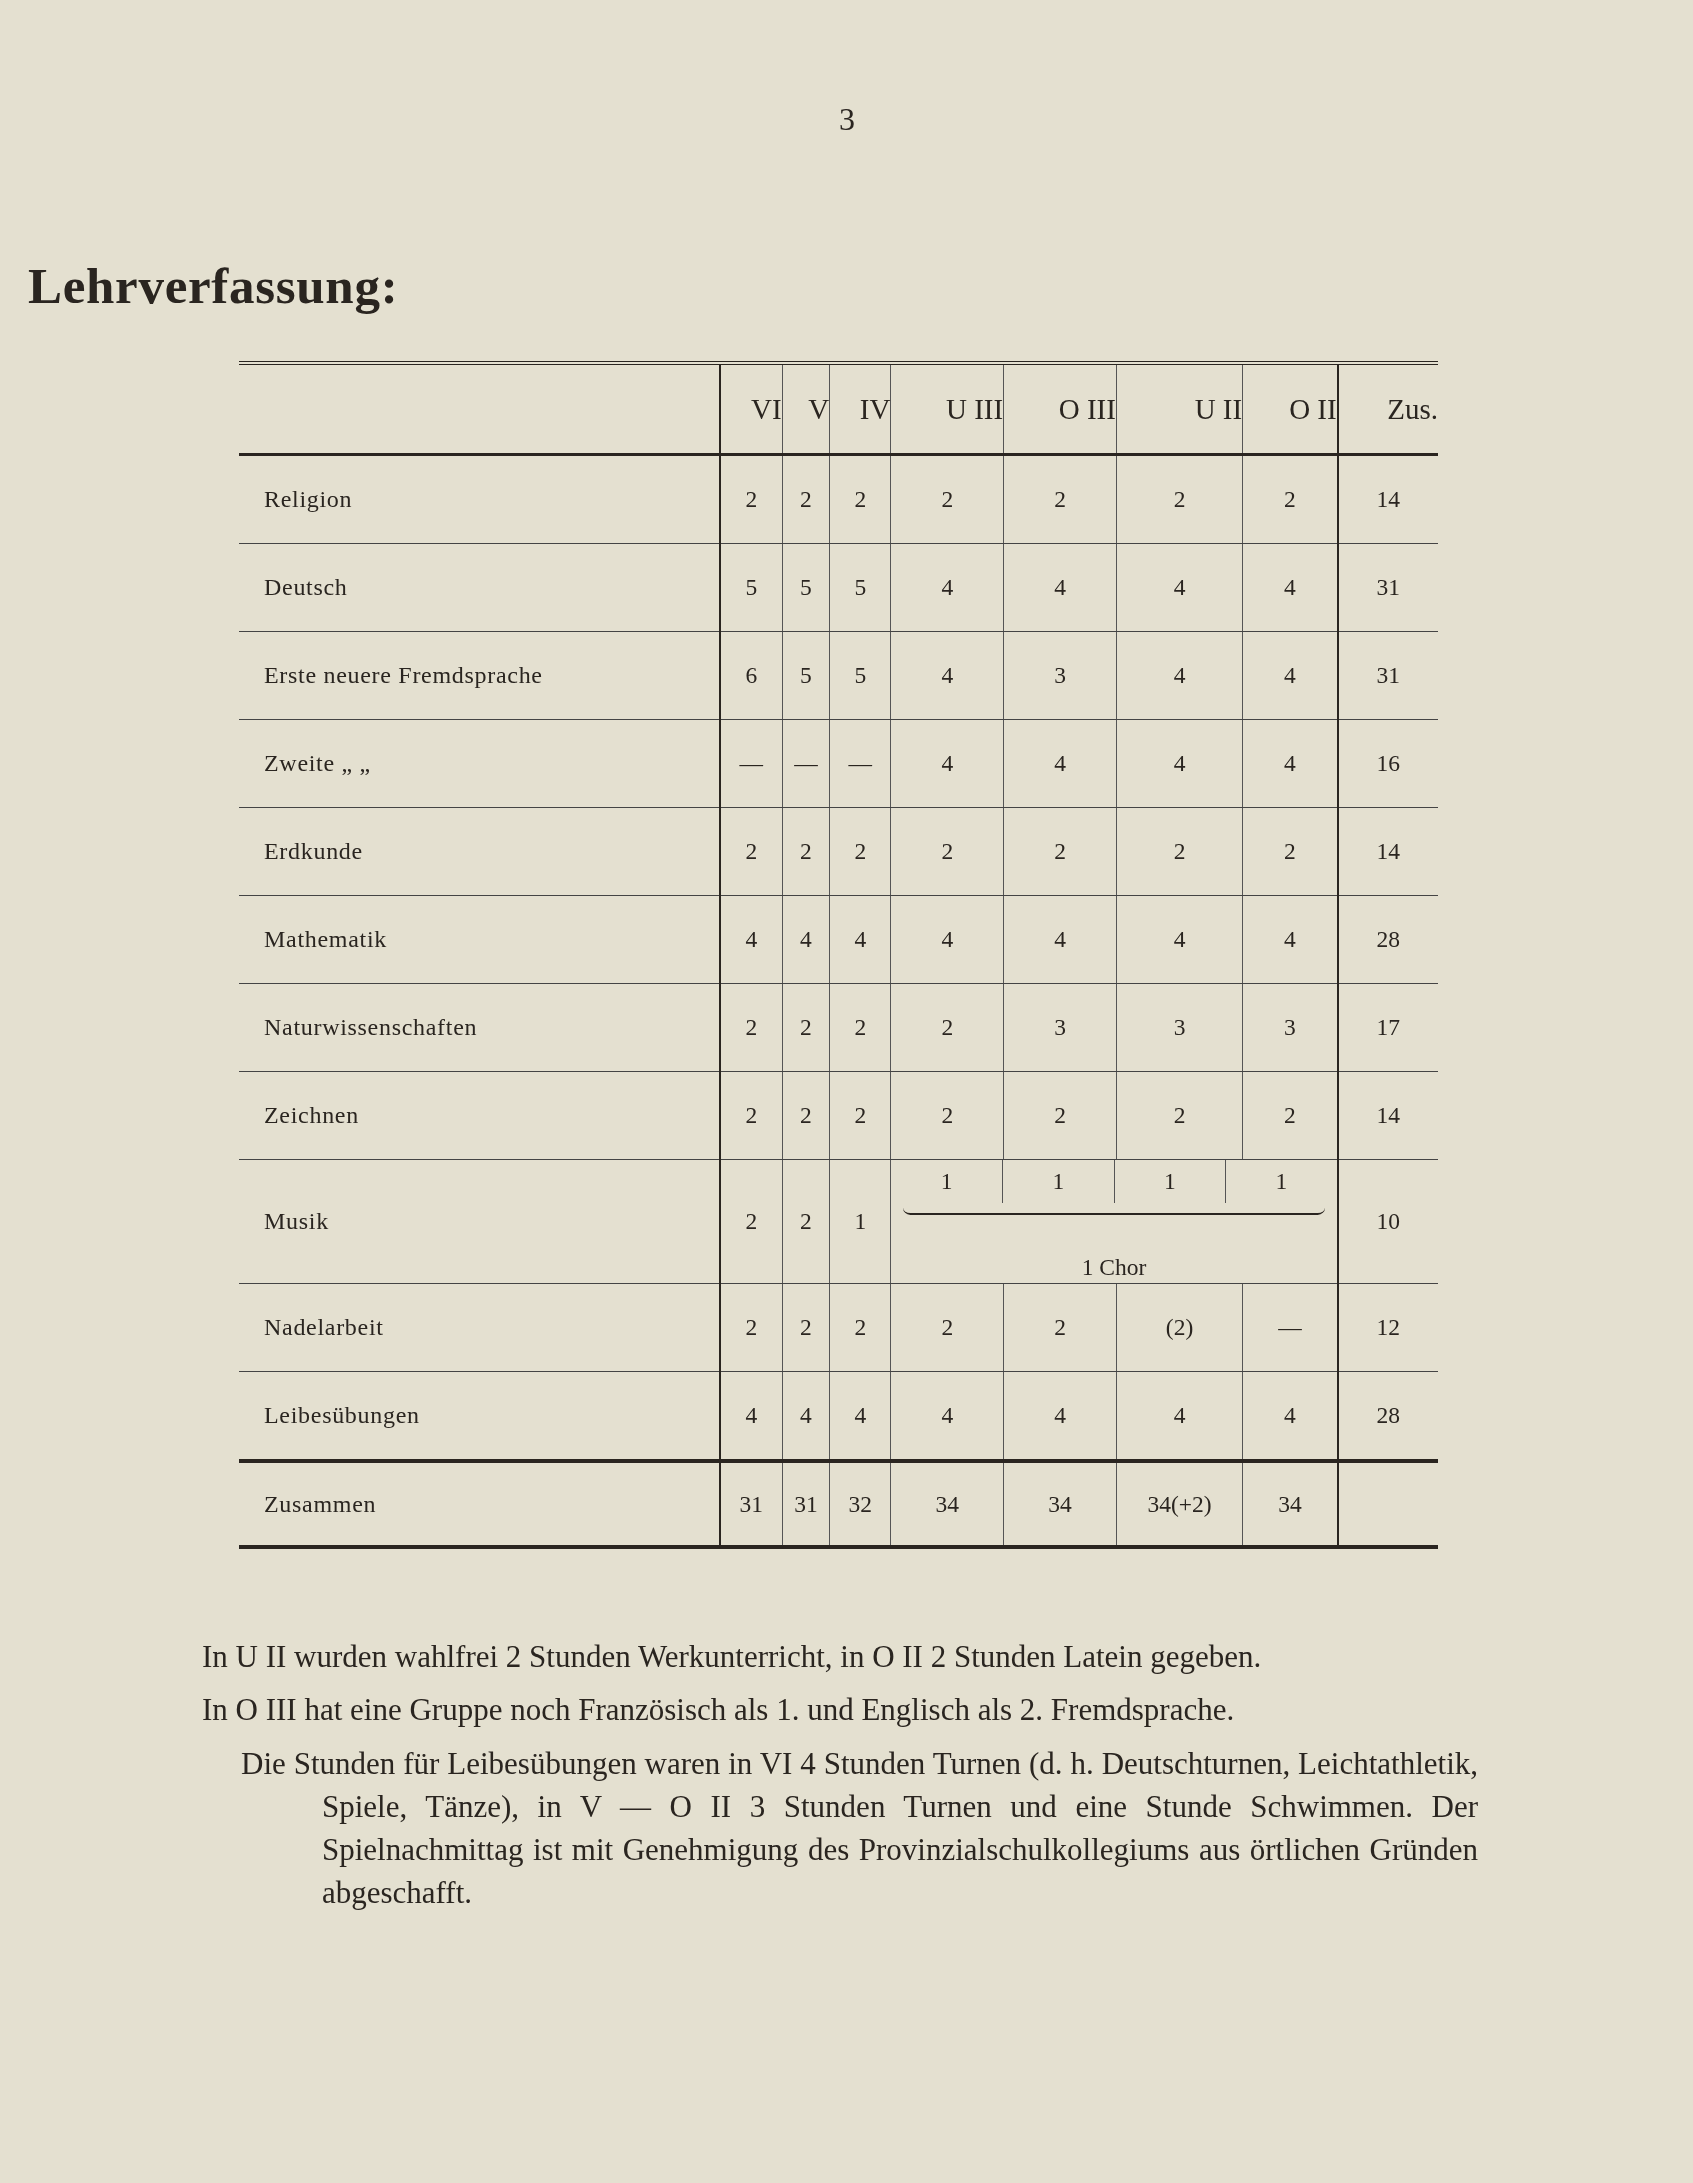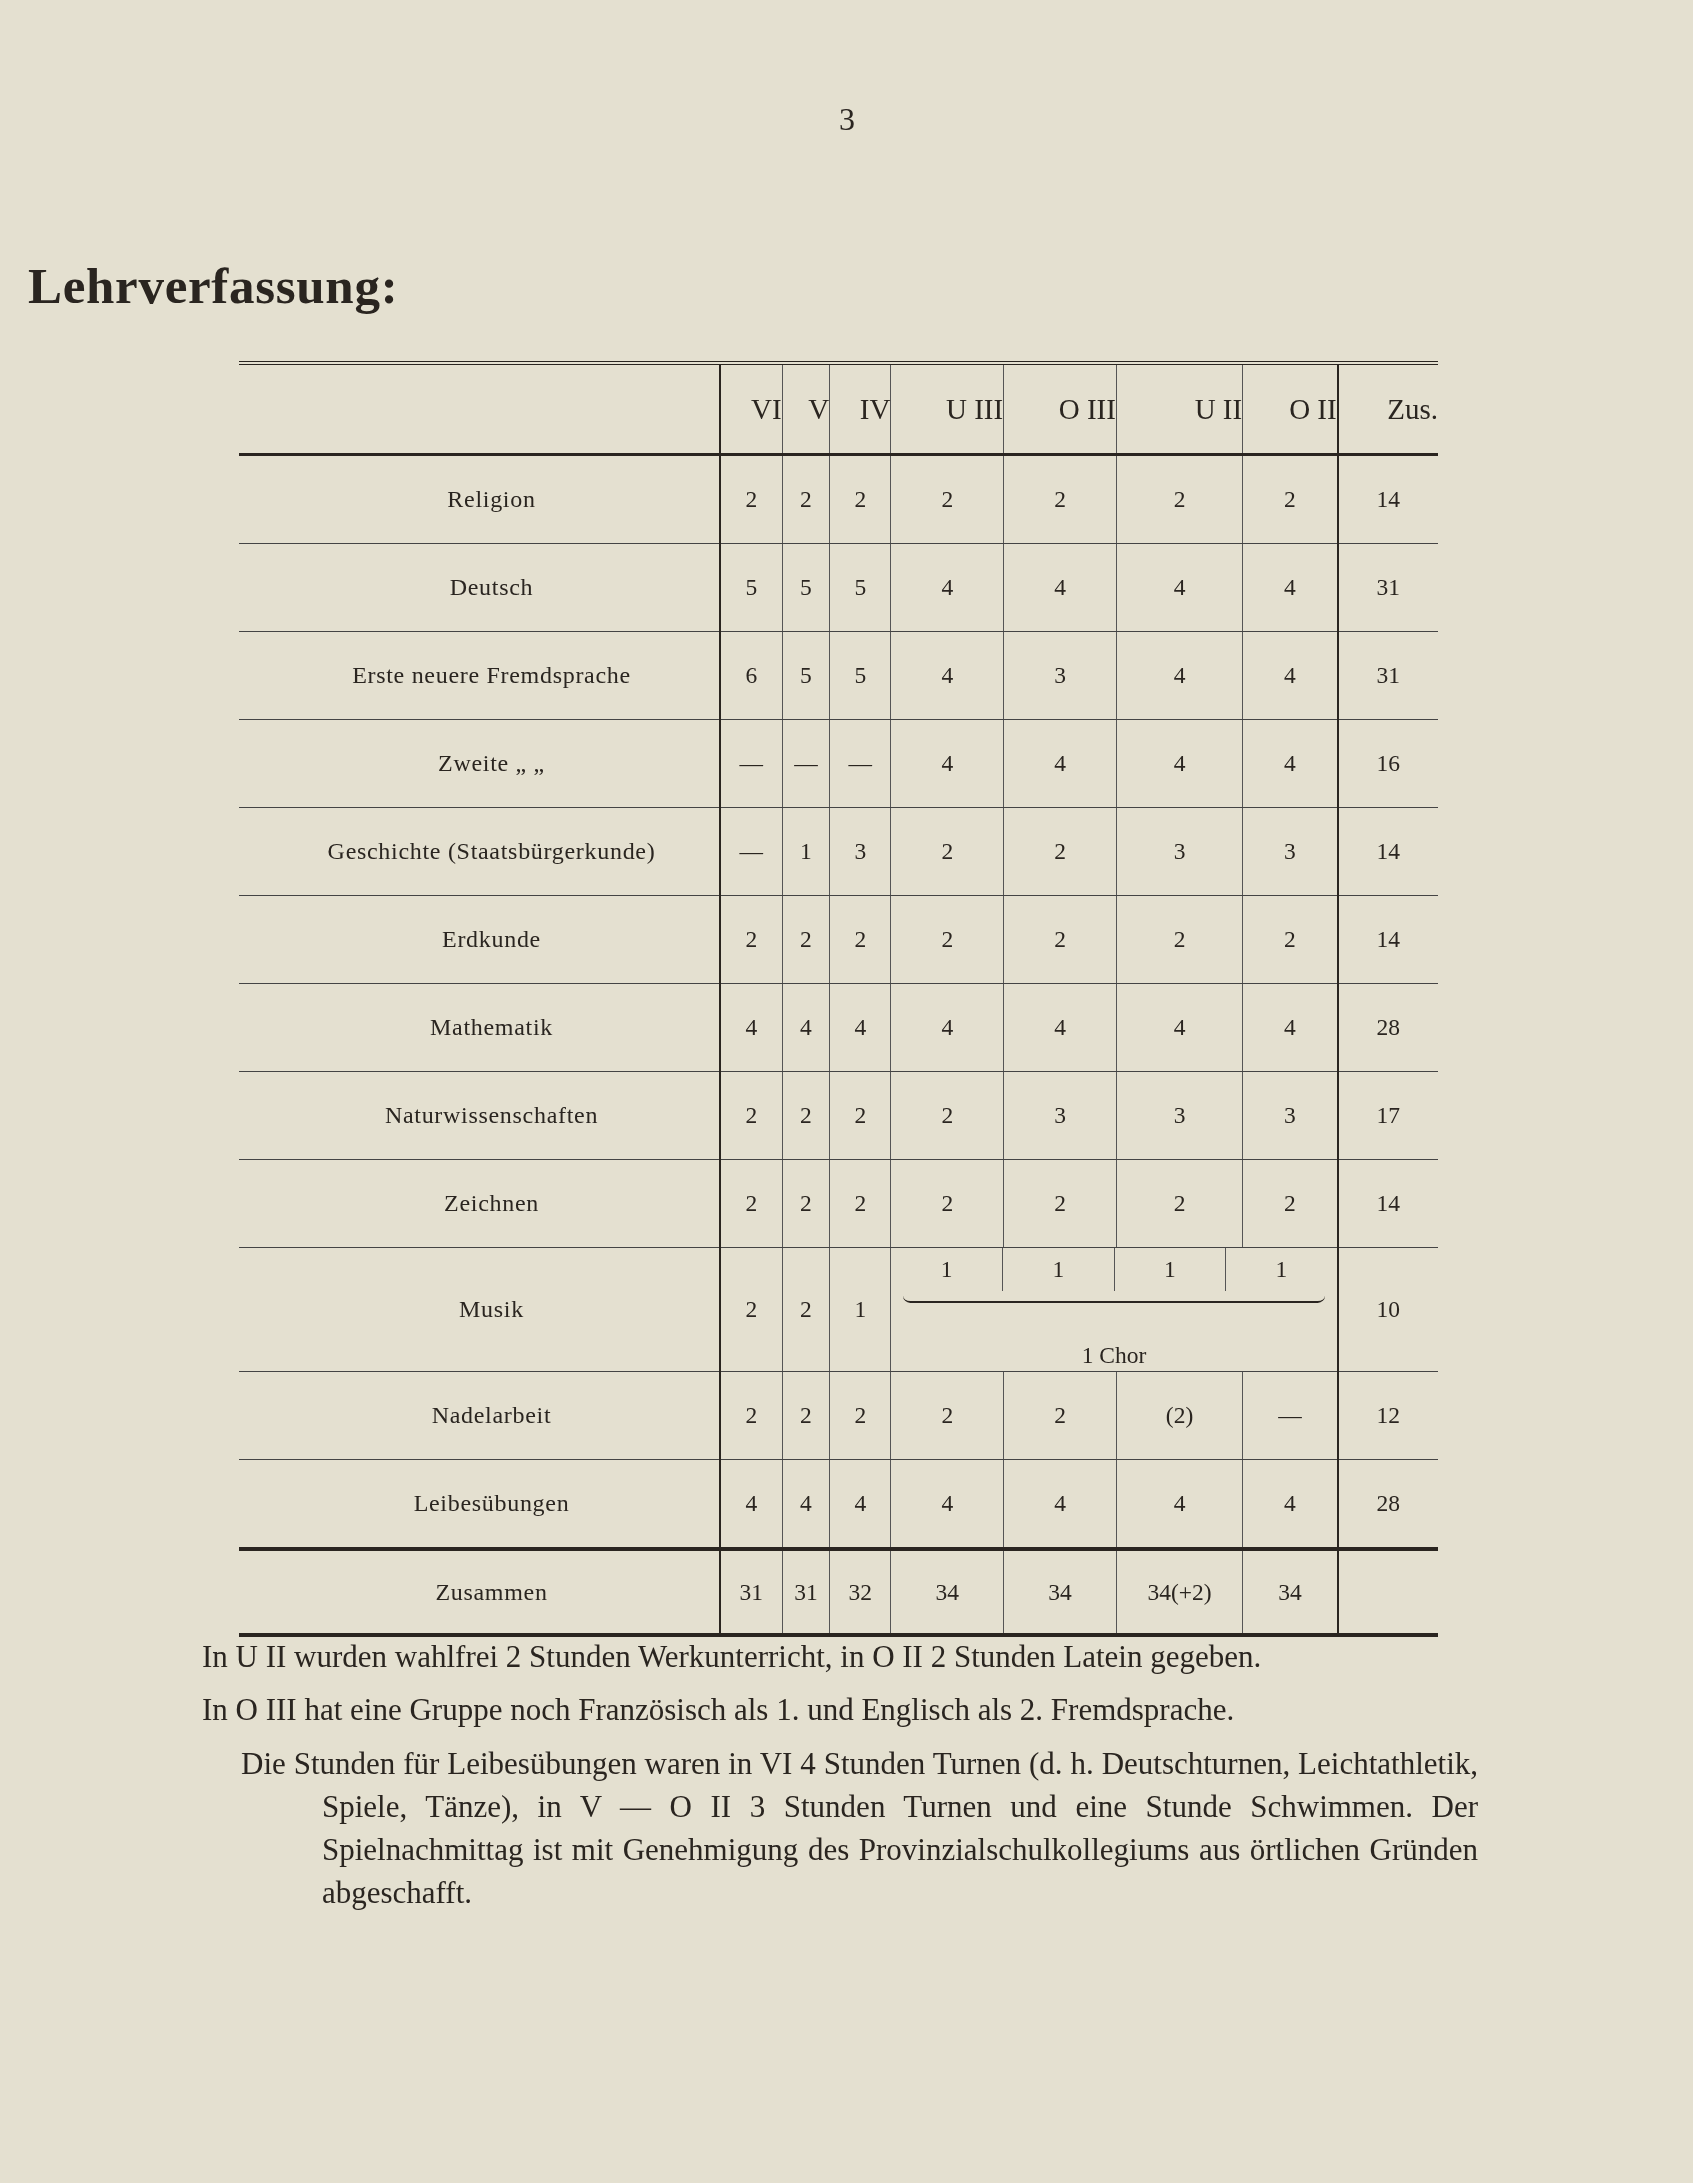--- a/index.html
+++ b/index.html
@@ -33,21 +33,21 @@
     font-weight: normal;
     padding: 0;
   }
   table.lehr th.subject-col, table.lehr td.subject-col { border-left: none; }
   table.lehr th.first-col, table.lehr td.first-col { border-left: 2.2px solid #2a2520; }
   table.lehr th.zus-col, table.lehr td.zus-col { border-left: 2.2px solid #2a2520; margin-top: 8px; }
   table.lehr thead th { height: 88px; font-size: 29px; border-bottom: 3.7px solid #2a2520; text-align: right; }
   table.lehr tbody td { height: 87px; border-bottom: 1.1px solid #444; }
   table.lehr tbody tr.last td { border-bottom: 4.4px solid #2a2520; }
   table.lehr td.subject-col {
-    text-align: center; padding-left: 25px; font-size: 24px; letter-spacing: 0.7px;
+    text-align: left; padding-left: 25px; font-size: 24px; letter-spacing: 0.7px;
     width: 455px;
   }
   table.lehr tfoot td { height: 82px; }
   .musik-cell { position: relative; }
   .musik-top { display: flex; height: 43px; }
   .musik-top span { flex: 1; display: flex; align-items: center; justify-content: center; border-left: 0.7px solid #555; }
   .musik-top span:first-child { border-left: none; }
   .brace { height: 10.3px; margin: 0 11.7px; border-bottom: 2.9px solid #2a2520; border-radius: 0 0 7.3px 7.3px; position: relative; }
   .chor { height: 32px; display: flex; align-items: center; justify-content: center; margin-top: 36px; }
   .notes {
@@ -116,31 +116,20 @@
         <td class="first-col">—</td>
         <td>—</td>
         <td>—</td>
         <td>4</td>
         <td>4</td>
         <td>4</td>
         <td>4</td>
         <td class="zus-col">16</td>
       </tr>
       <tr>
-        <td class="subject-col">Geschichte (Staatsbürgerkunde)</td>
-        <td class="first-col">—</td>
-        <td>1</td>
-        <td>3</td>
-        <td>2</td>
-        <td>2</td>
-        <td>3</td>
-        <td>3</td>
-        <td class="zus-col">14</td>
-      </tr>
-      <tr>
         <td class="subject-col">Erdkunde</td>
         <td class="first-col">2</td>
         <td>2</td>
         <td>2</td>
         <td>2</td>
         <td>2</td>
         <td>2</td>
         <td>2</td>
         <td class="zus-col">14</td>
       </tr>

